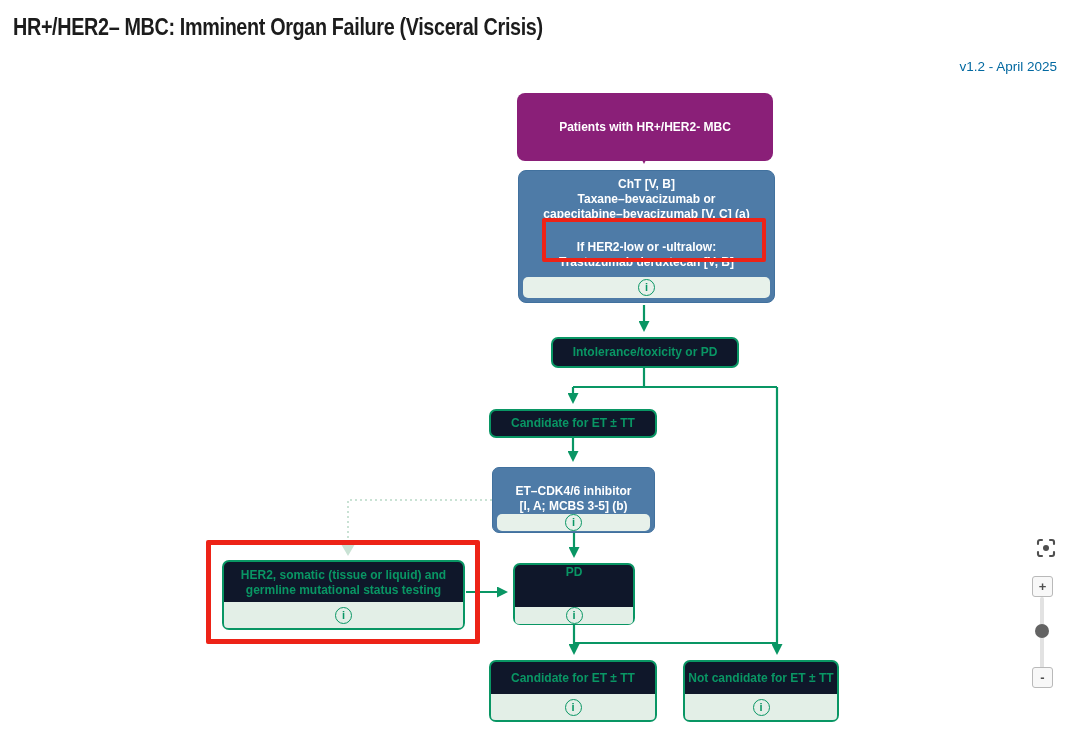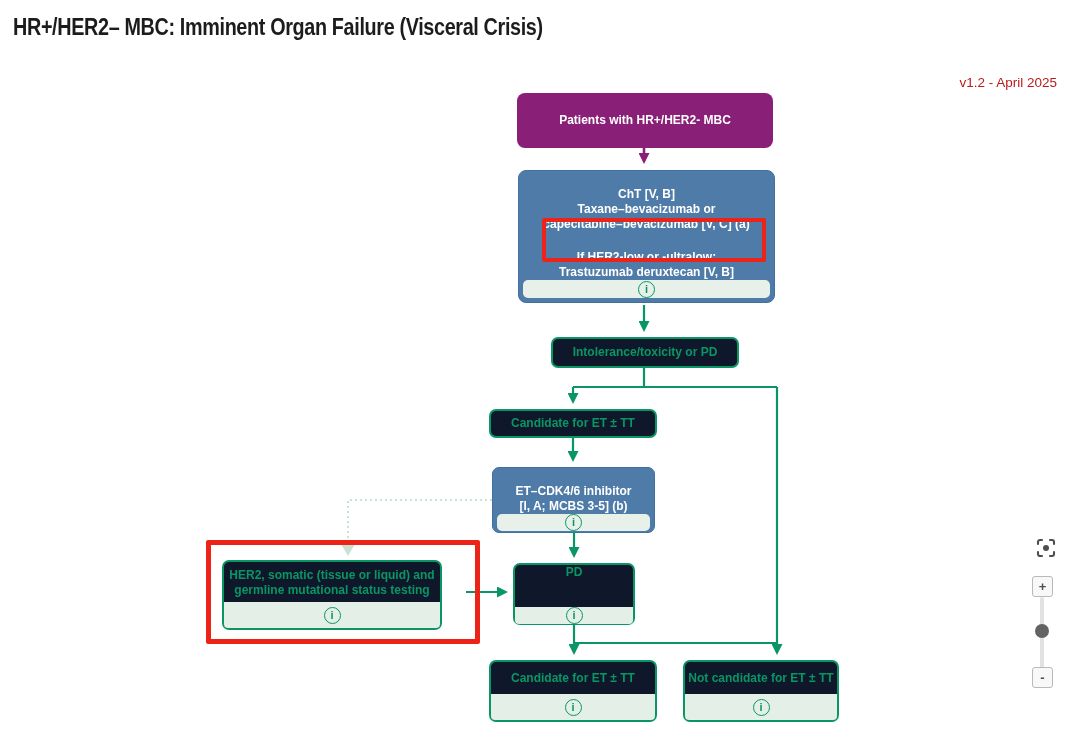--- a/index.html
+++ b/index.html
@@ -15,21 +15,21 @@
   .canvas{position:relative;width:1080px;height:747px;background:#ffffff;overflow:hidden;}
 
   .page-title{
     position:absolute;left:13px;top:14px;
     font-size:23px;font-weight:800;color:#1c1c1c;
     letter-spacing:-0.4px;white-space:nowrap;
     transform:scaleX(0.86);transform-origin:left center;
   }
   .version{
     position:absolute;right:23px;top:59px;
-    font-size:13.5px;color:#b91c1c;margin-top:16px;
+    font-size:13.5px;color:#0369a1;
   }
 
   svg.connectors{position:absolute;left:0;top:0;pointer-events:none;}
 
   .box{position:absolute;border-radius:8px;font-weight:bold;font-size:12px;
        text-align:center;display:flex;flex-direction:column;}
   .bl{line-height:15px;white-space:nowrap;}
 
   .purple-box{background:var(--purple);color:#fff;justify-content:center;}
   .blue-box{background:var(--blue);color:#fff;border:1px solid #41719e;}
@@ -93,25 +93,25 @@
       <path d="M574,533 L574,555" marker-end="url(#mG)"></path>
       <path d="M466,592 L505,592" marker-end="url(#mG)"></path>
       <path d="M574,625 L574,652" marker-end="url(#mG)"></path>
       <path d="M574,643 L777,643"></path>
     </g>
 
     <path d="M492,500 L348,500 L348,543" stroke="#c9e2d4" stroke-width="2" stroke-dasharray="2 3" fill="none"></path>
     <polygon points="341,544 355,544 348,556" fill="#c9e2d4"></polygon>
   </svg>
 
-  <div class="box purple-box" style="left:517px;top:93px;width:256px;height:55px;">
+  <div class="box purple-box" style="left:517px;top:93px;width:256px;height:68px;">
     <div class="bl">Patients with HR+/HER2- MBC</div>
   </div>
 
-  <div class="box blue-box" style="left:518px;top:170px;width:257px;height:133px;padding-top:16px;">
+  <div class="box blue-box" style="left:518px;top:170px;width:257px;height:133px;padding-top:6px;">
     <div class="bl">ChT [V, B]</div>
     <div class="bl">Taxane–bevacizumab or</div>
     <div class="bl">capecitabine–bevacizumab [V, C] (a)</div>
     <div class="bl" style="margin-top:18px;">If HER2-low or -ultralow:</div>
     <div class="bl">Trastuzumab deruxtecan [V, B]</div>
     <div class="strip-inset" style="margin-top:auto;">
       <span class="info-icon">i</span>
     </div>
   </div>
 
@@ -124,21 +124,21 @@
   </div>
 
   <div class="box blue-box" style="left:492px;top:467px;width:163px;height:66px;padding-top:16px;border-radius:7px;">
     <div class="bl">ET–CDK4/6 inhibitor</div>
     <div class="bl">[I, A; MCBS 3-5] (b)</div>
     <div class="strip-inset" style="margin-top:auto;">
       <span class="info-icon">i</span>
     </div>
   </div>
 
-  <div class="box outline-box" style="left:222px;top:560px;width:220px;height:70px;justify-content:flex-start;">
+  <div class="box outline-box" style="left:222px;top:560px;width:243px;height:70px;justify-content:flex-start;">
     <div class="grow" style="padding-top:2px;">
       <div class="bl">HER2, somatic (tissue or liquid) and</div>
       <div class="bl">germline mutational status testing</div>
     </div>
     <div class="strip-flush">
       <span class="info-icon">i</span>
     </div>
   </div>
 
   <div class="box outline-box" style="left:513px;top:563px;width:122px;height:62px;justify-content:flex-start;gap:27px;">

